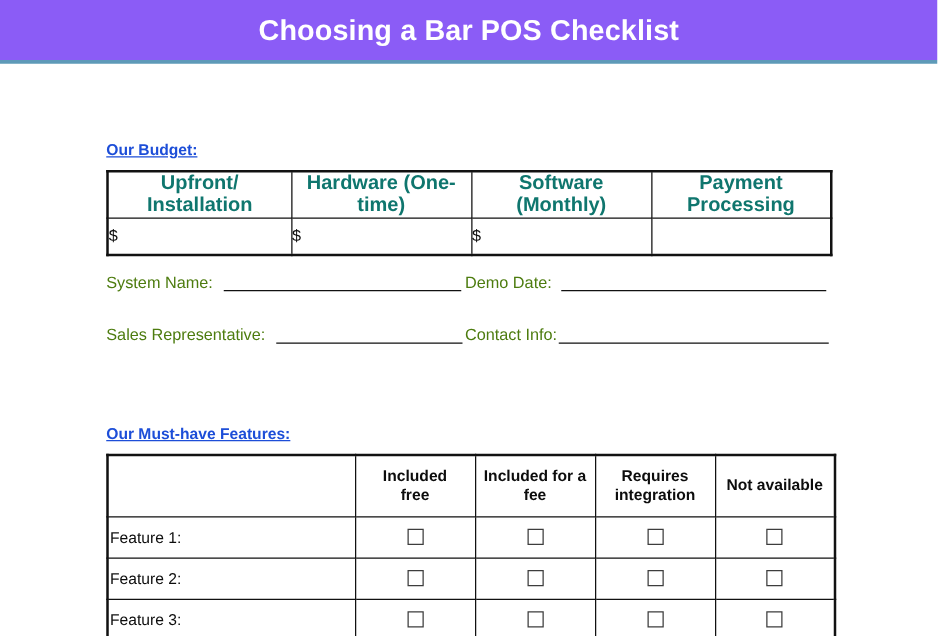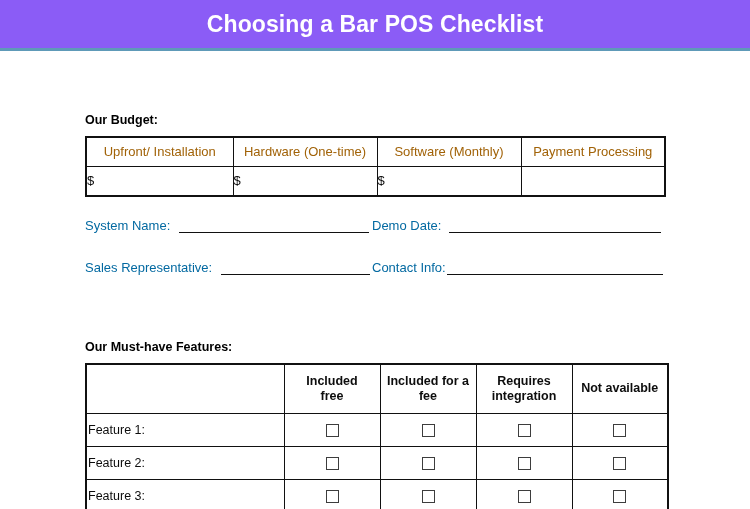--- a/index.html
+++ b/index.html
@@ -43,23 +43,24 @@
 
   
   .page {
     padding: 0;
     position: relative;
   }
 
   .section-label {
     font-size: 12.5px;
     font-weight: bold;
-    color: #000000;
+    color: #1d4ed8;
     margin: 0;
     line-height: 1;
+    text-decoration: underline;
   }
 
   
   .budget-section {
     position: absolute;
     left: 85px;
     top: 63px;
     width: 579px;
   }
   .budget-section .section-label { margin-bottom: 9px; }
@@ -73,23 +74,23 @@
   table.grid td, table.grid th {
     border: 1.5px solid #111111;
     padding: 0;
     vertical-align: middle;
   }
 
   
   .budget-table th {
     height: 28px;
     text-align: center;
-    font-size: 13px;
-    font-weight: normal;
-    color: #a16207;
+    font-size: 16px;
+    font-weight: bold;
+    color: #0f766e;
   }
   .budget-table td {
     height: 28px;
     font-size: 13px;
     padding-left: 7px;
     text-align: left;
     color: #0d0d0d;
   }
   .col-upfront   { width: 147px; }
   .col-hardware  { width: 144px; }
@@ -112,21 +113,21 @@
   }
   .demo-row.second { margin-top: 23px; text-align: center; }
 
   .demo-field {
     display: flex;
     align-items: flex-end;
     white-space: nowrap;
   }
   .demo-field .fld-label {
     font-size: 13px;
-    color: #0369a1;
+    color: #4d7c0f;
     line-height: 15px;
   }
   .demo-field .fld-rule {
     border-bottom: 1.6px solid #111111;
     height: 14px;
     display: inline-block;
   }
 
   .f-system   { width: 287px; }
   .f-system   .fld-rule { width: 190px; margin-left: 9px; }

